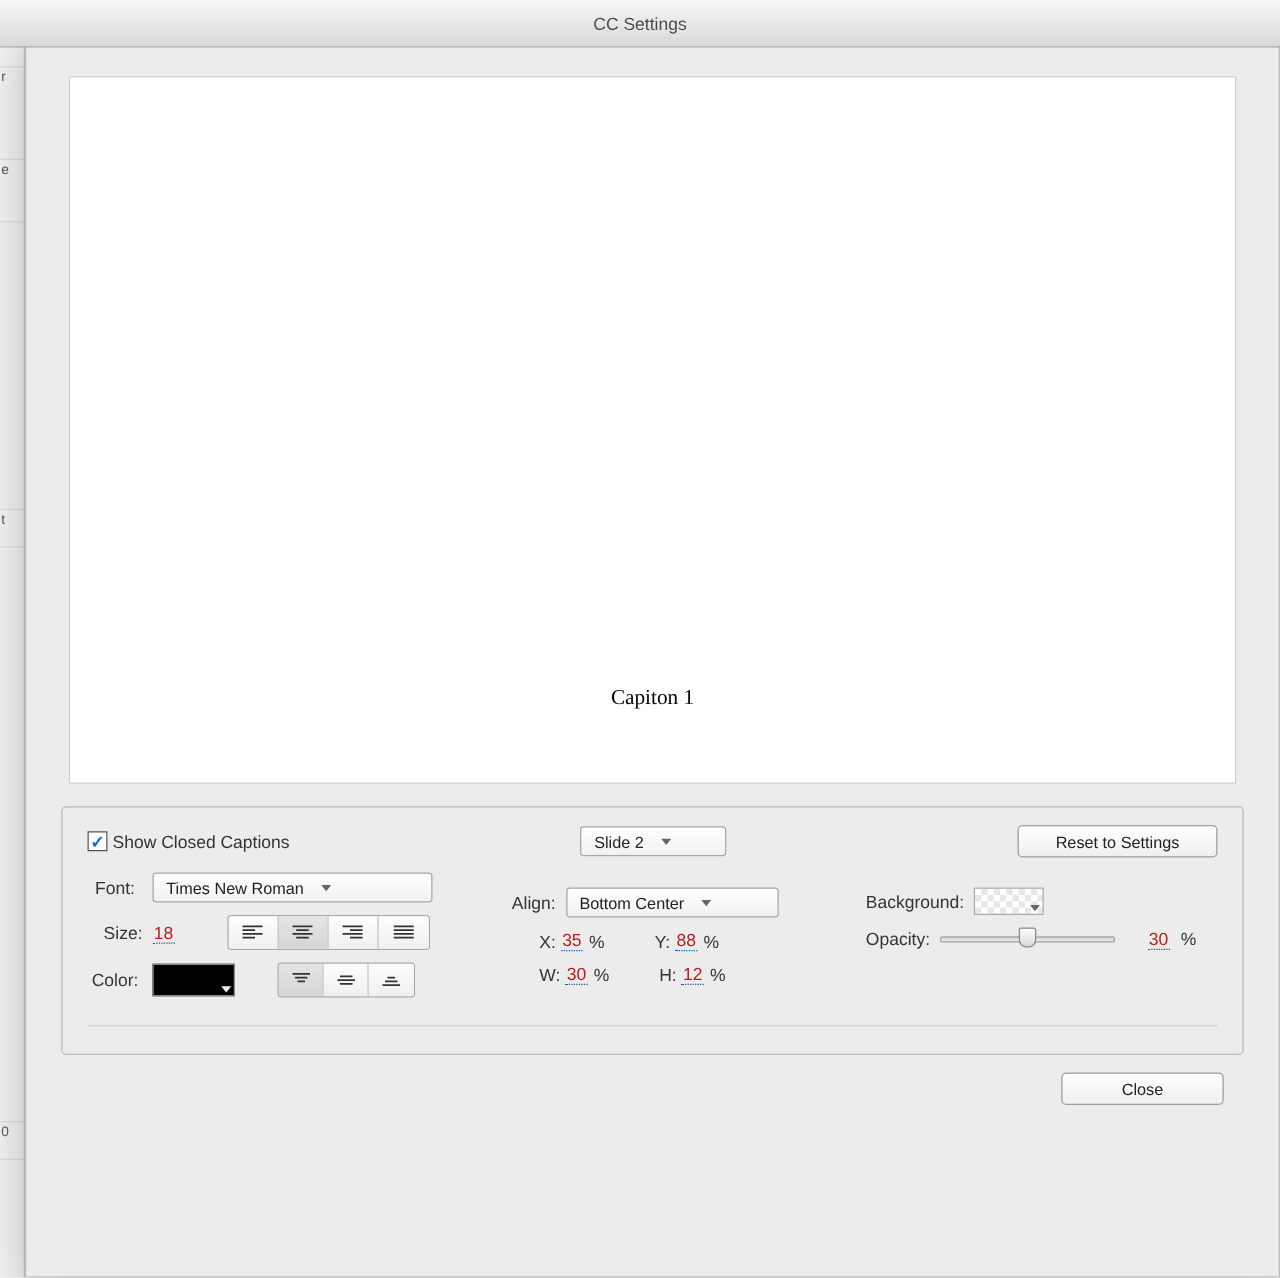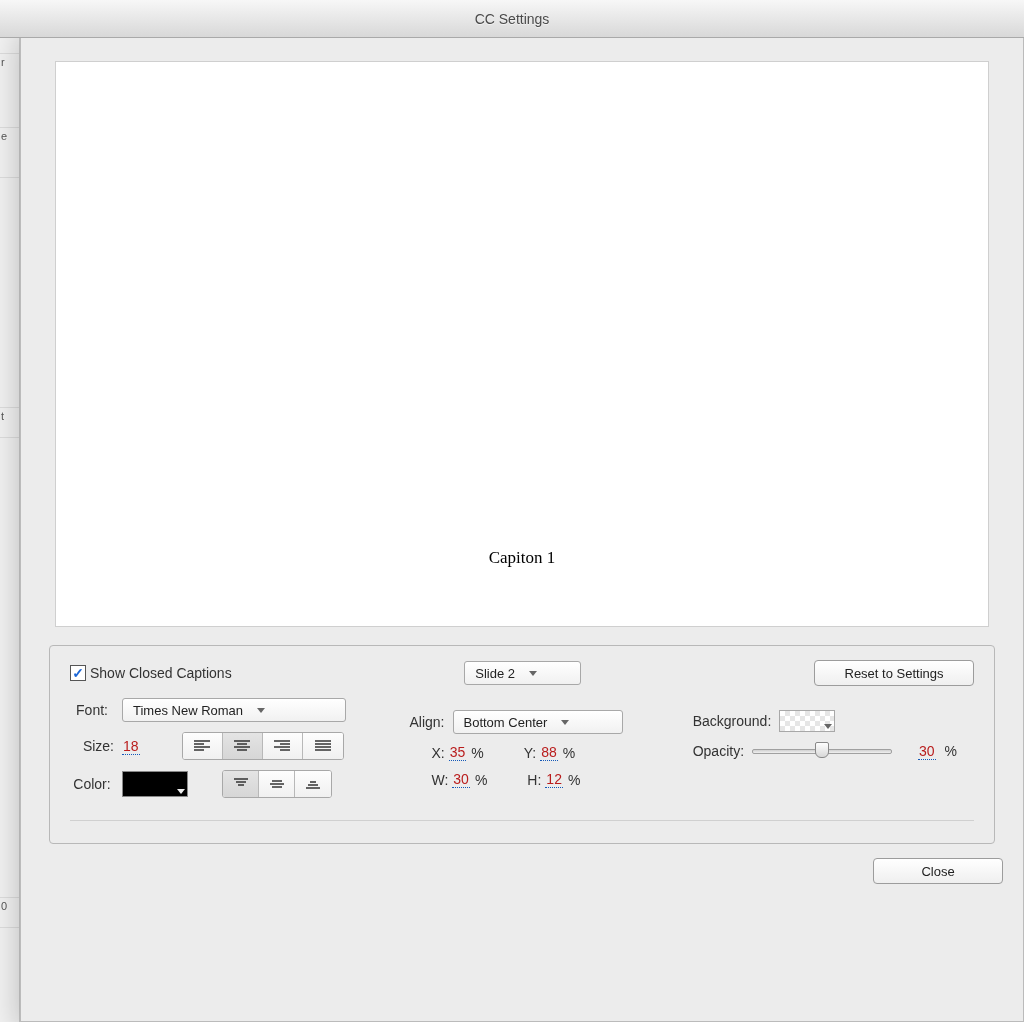--- a/index.html
+++ b/index.html
@@ -222,21 +222,21 @@
       border-top: 1px solid #d0d0d0;
       margin: 12px 0 10px 0;
     }
     .apply-row {
       display: flex;
       justify-content: flex-end;
     }
     .close-row {
       display: flex;
       justify-content: flex-end;
-      padding: 14px 20px 0 0;
+      padding: 14px 44px 0 0;
     }
     .close-row .btn, .apply-row .btn { width: 130px; }
   </style>
 </head>
 <body>
 
 <div class="bg-clutter">
   <div style="height:54px">Z</div>
   <div style="height:74px">r</div>
   <div style="height:50px">e</div>

